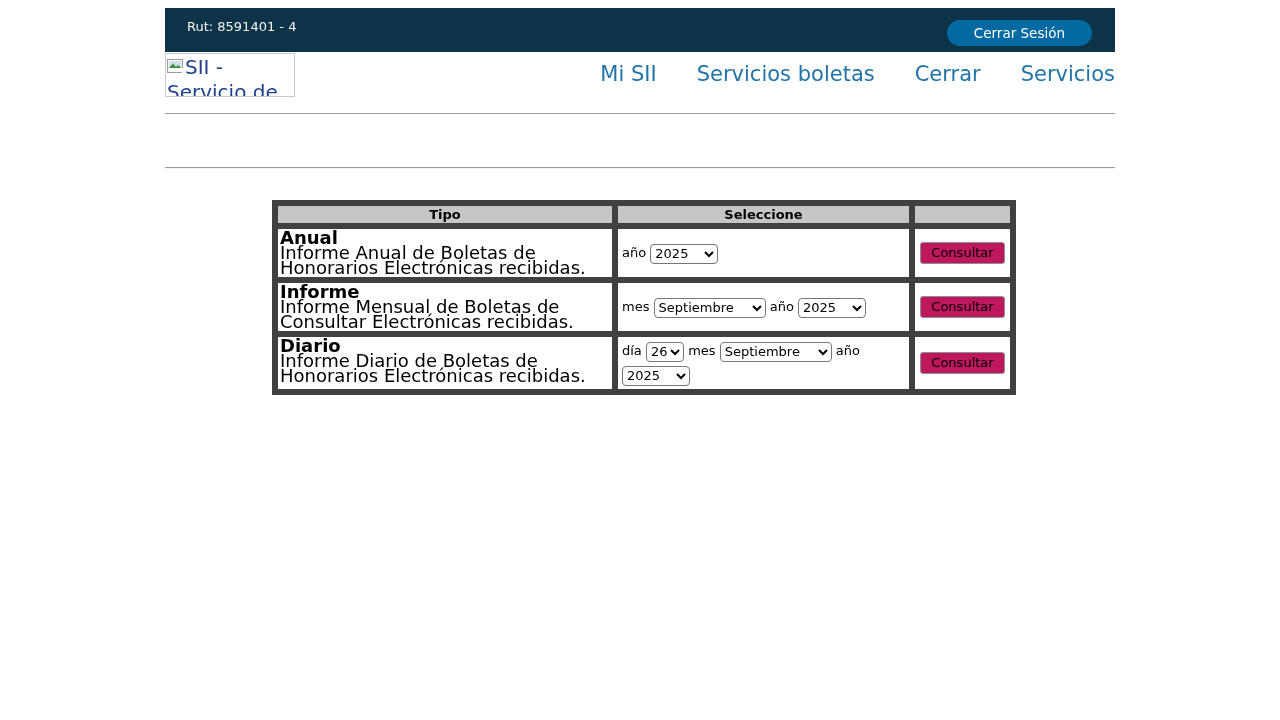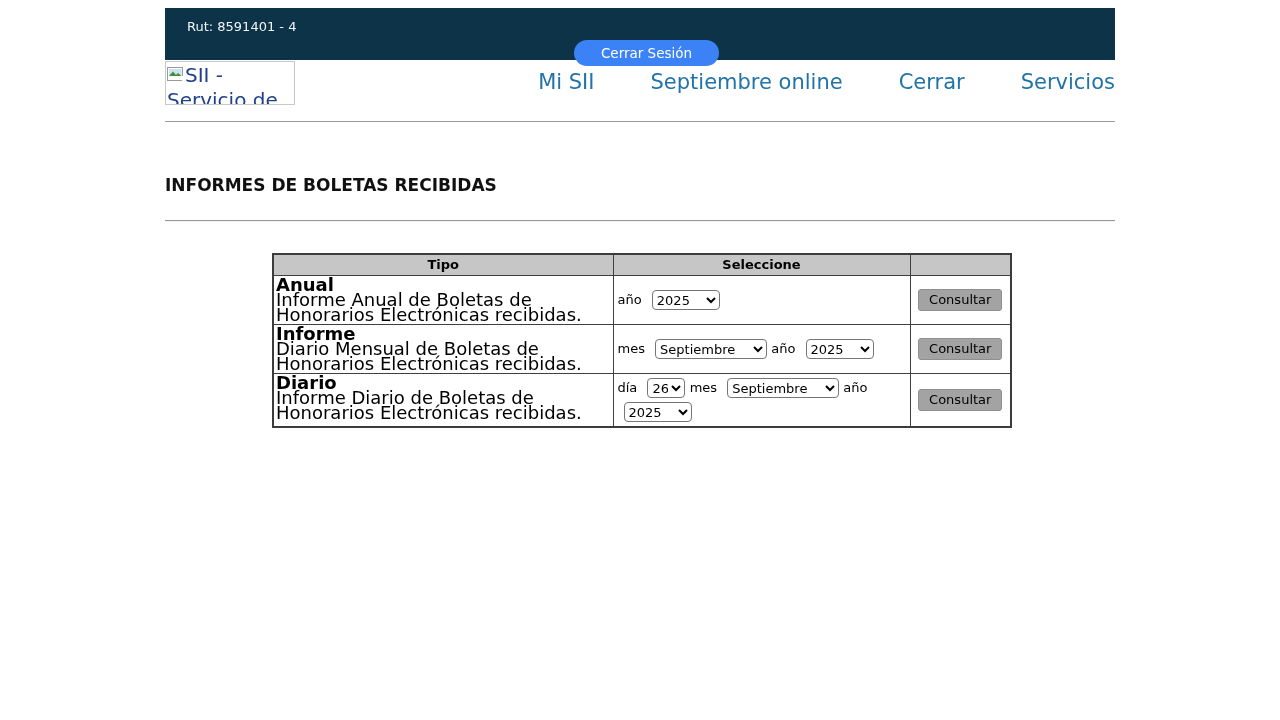--- a/index.html
+++ b/index.html
@@ -12,35 +12,34 @@
     overflow: hidden;
   }
   .container {
     width: 950px;
     margin: 8px auto 0 auto;
   }
 
   
   .topbar {
     background: #0d3349;
-    height: 52px;
+    height: 44px;
     display: flex;
     align-items: center;
     justify-content: space-between;
-    padding: 0 9px 0 22px;
-    flex-direction: column;
+    padding: 0 23px 0 22px;
   }
   .rut-text {
     color: #f2f5f7;
     font-size: 13px;
     align-self: flex-start;
     margin-top: 11px;
   }
   .logout-btn {
-    background: #3b82f6;
+    background: #0369a1;
     color: #ffffff;
     border: none;
     border-radius: 13px;
     font-size: 13.5px;
     font-family: inherit;
     padding: 5px 27px;
     margin-top: 6px;
     cursor: pointer;
     line-height: 1.2;
   }
@@ -72,21 +71,21 @@
   }
   .broken-img-icon {
     display: inline-block;
     vertical-align: baseline;
     width: 17px;
     height: 15px;
     margin-right: 1px;
   }
   .nav {
     display: flex;
-    gap: 56px;
+    gap: 40px;
     align-items: center;
   }
   .nav a {
     color: #2173a8;
     text-decoration: none;
     font-size: 21px;
     line-height: 1;
   }
 
   
@@ -117,21 +116,21 @@
     font-weight: bold;
     margin: 0 0 4px 8px;
   }
   table.consulta-table {
     border-collapse: collapse;
     border: 2px solid #3c3c3c;
     width: 738px;
     table-layout: fixed;
   }
   .consulta-table th, .consulta-table td {
-    border: 1px solid #404040;
+    border: 6px solid #404040;
   }
   .consulta-table th {
     background: #c6c6c6;
     font-size: 13px;
     font-weight: bold;
     height: 21px;
     padding: 1px 2px;
     text-align: center;
   }
   .col-tipo { width: 340px; }
@@ -157,30 +156,29 @@
   }
   .sel-cell select {
     font-family: inherit;
     font-size: 13px;
     background: #ffffff;
     border: 1px solid #767676;
     border-radius: 4px;
     height: 20px;
     vertical-align: middle;
     color: #000;
-    margin-left: 6px;
   }
   select.sel-dia { width: 38px; }
   select.sel-mes { width: 112px; }
   select.sel-ano { width: 68px; }
   .consult-btn {
     font-family: inherit;
     font-size: 13px;
     color: #000;
-    background: #a3a3a3;
+    background: #be185d;
     border: 1px solid #8f8f8f;
     border-radius: 3px;
     padding: 1px 10px 2px 10px;
     height: 22px;
     cursor: pointer;
   }
 </style>
 </head>
 <body>
 
@@ -195,28 +193,27 @@
     <a href="#" class="logo-box">
       <span class="logo-alt"><svg class="broken-img-icon" viewBox="0 0 17 15" xmlns="http://www.w3.org/2000/svg">
             <rect x="0.5" y="0.5" width="15" height="13" fill="#ffffff" stroke="#9a9a9a"></rect>
             <rect x="2" y="2" width="12.5" height="7" fill="#cfe0ee"></rect>
             <polygon points="2,9 6,4.5 9,8 11,6 14.5,9" fill="#3f8f3f"></polygon>
             <polygon points="10,9 17,9 17,15 13,12" fill="#ffffff"></polygon>
           </svg><span>SII - Servicio de</span></span>
     </a>
     <nav class="nav">
       <a href="#">Mi SII</a>
-      <a href="#">Septiembre online</a>
+      <a href="#">Servicios boletas</a>
       <a href="#">Cerrar</a>
       <a href="#">Servicios</a>
     </nav>
   </div>
 
   <div class="page-intro">
-    <h1 class="page-title">INFORMES DE BOLETAS RECIBIDAS</h1>
     <hr class="intro-rule">
   </div>
 
   <div class="consulta">
 
     <table class="consulta-table">
       <thead>
         <tr>
           <th class="col-tipo">Tipo</th>
           <th class="col-sel">Seleccione</th>
@@ -237,21 +234,21 @@
             </select>
           </td>
           <td class="btn-cell">
             <button class="consult-btn">Consultar</button>
           </td>
         </tr>
 
         <tr>
           <td class="tipo-cell">
             <span class="tipo-name">Informe</span><br>
-            <span>Diario Mensual de Boletas de Honorarios Electrónicas recibidas.</span>
+            <span>Informe Mensual de Boletas de Consultar Electrónicas recibidas.</span>
           </td>
           <td class="sel-cell">
             <span>mes</span>
             <select class="sel-mes">
               <option>Septiembre</option>
             </select>
             <span>año</span>
             <select class="sel-ano">
               <option>2025</option>
             </select>

